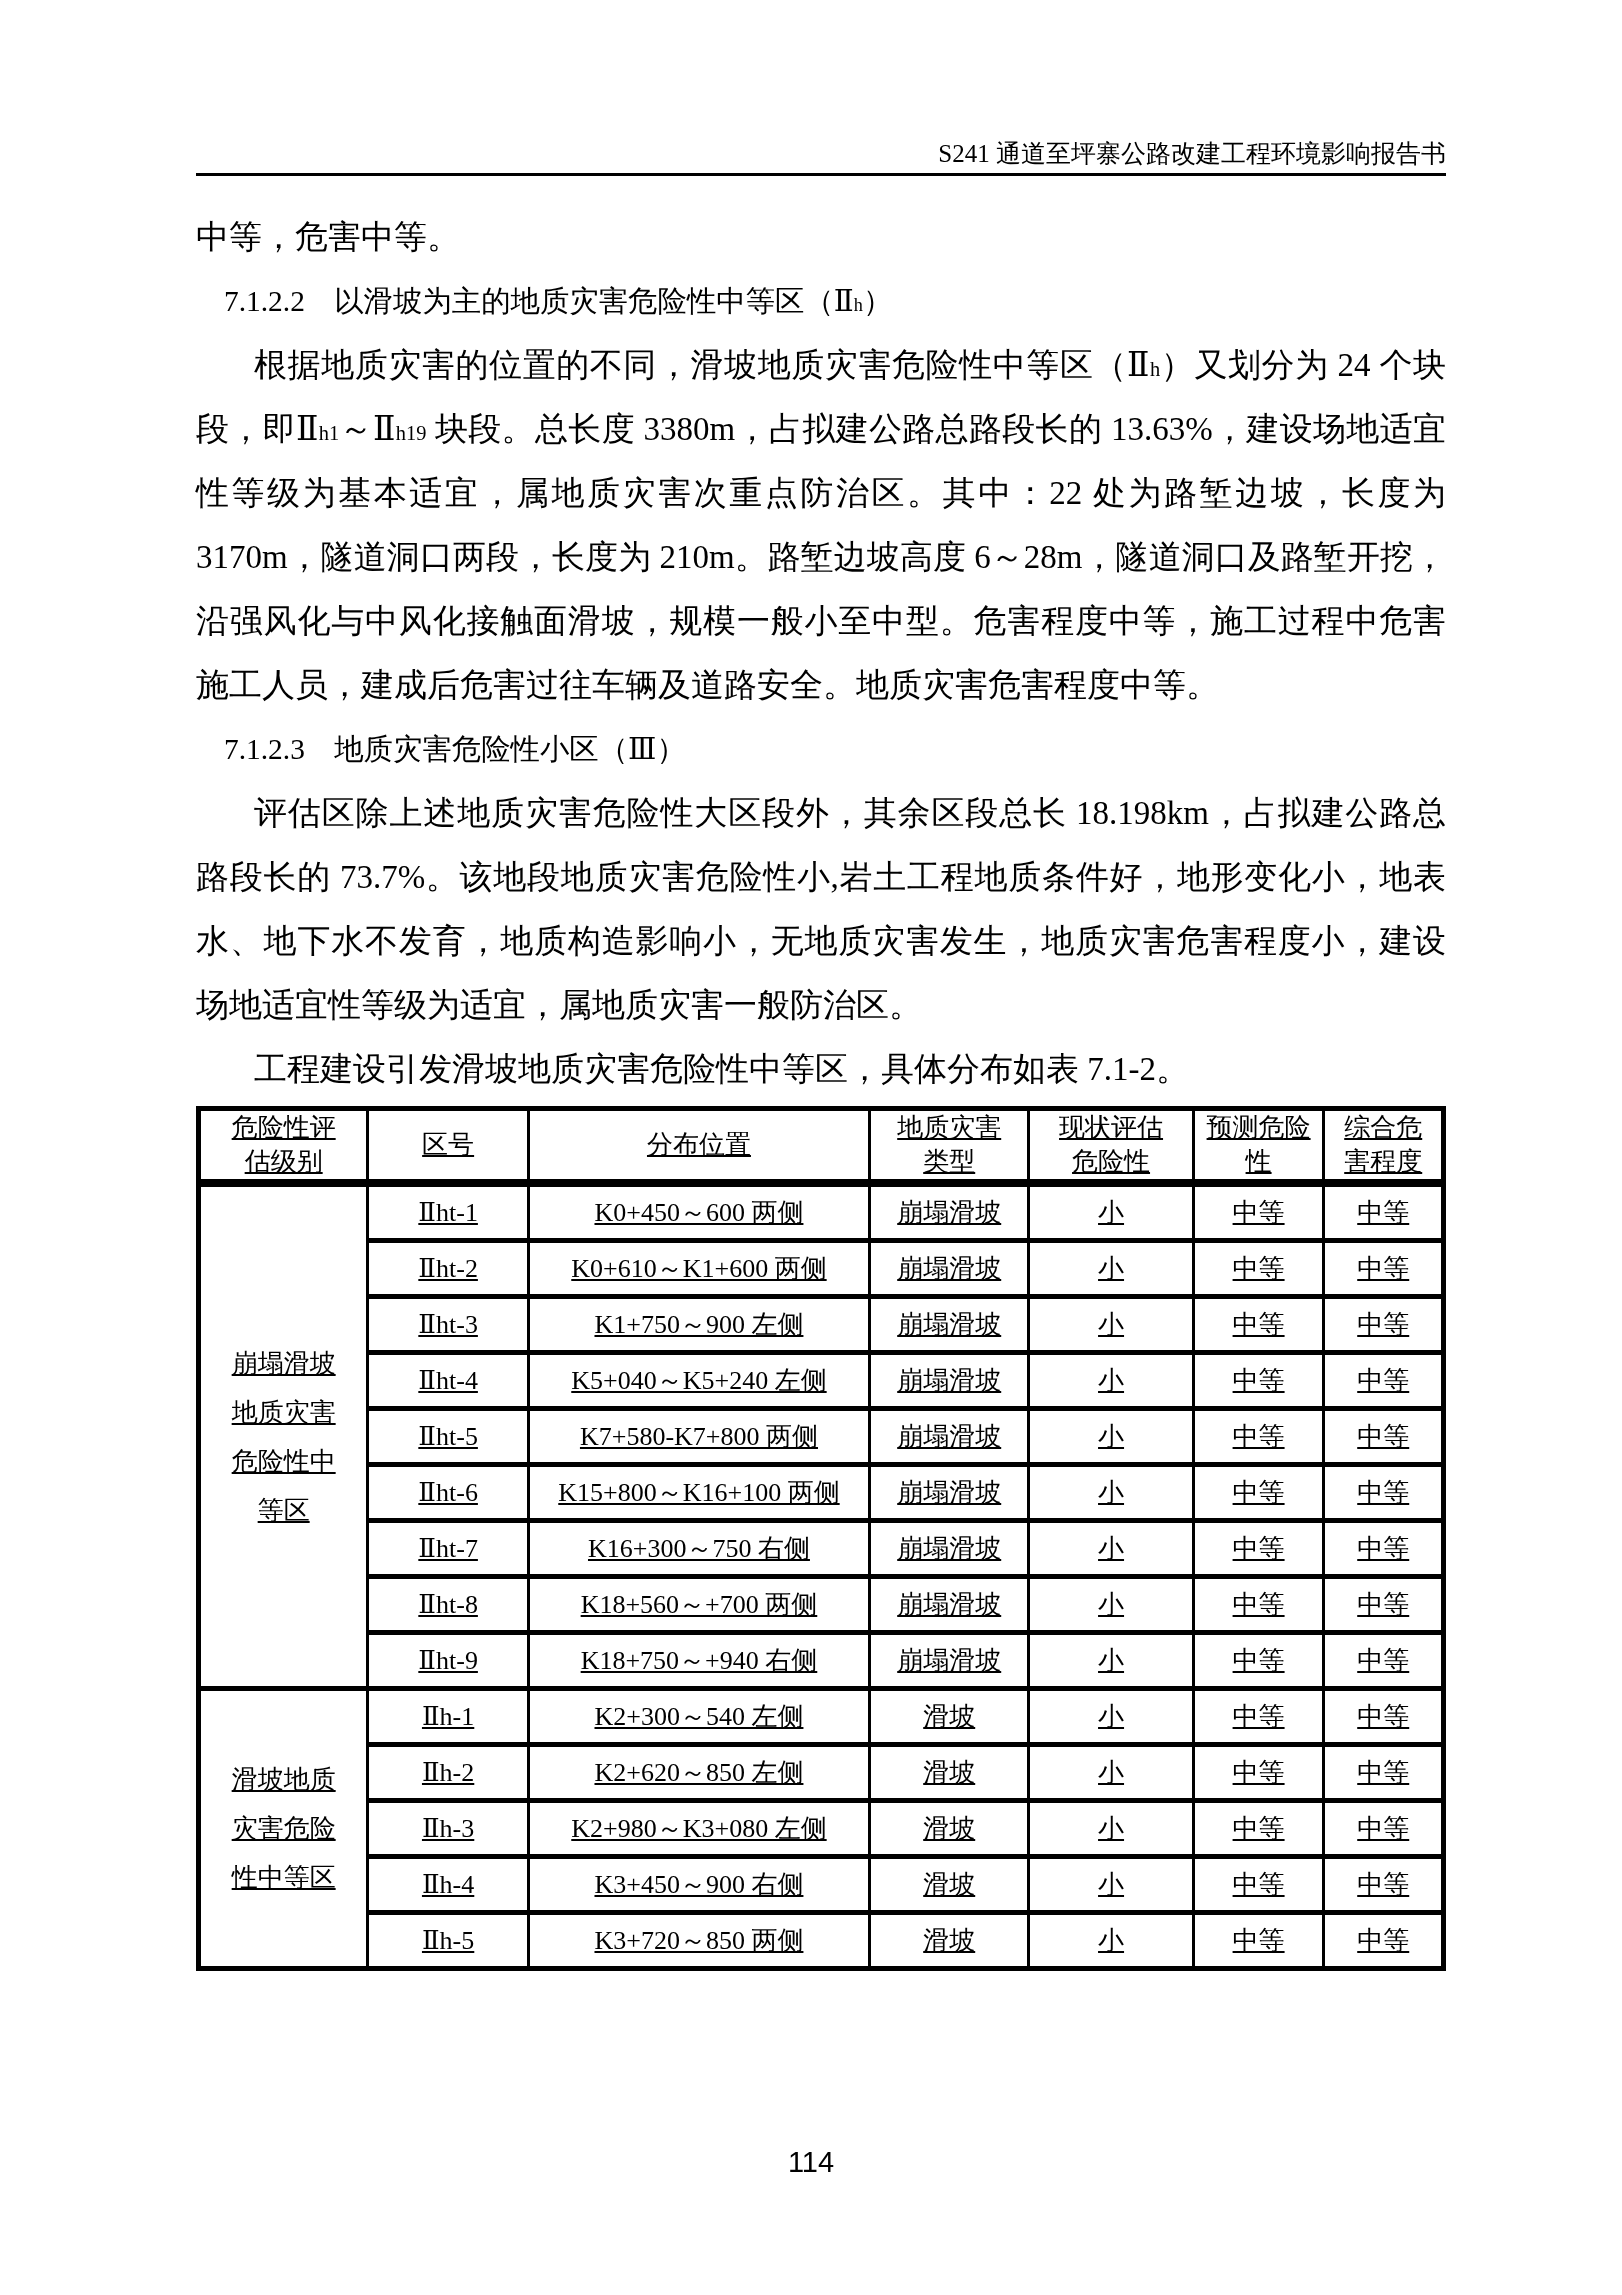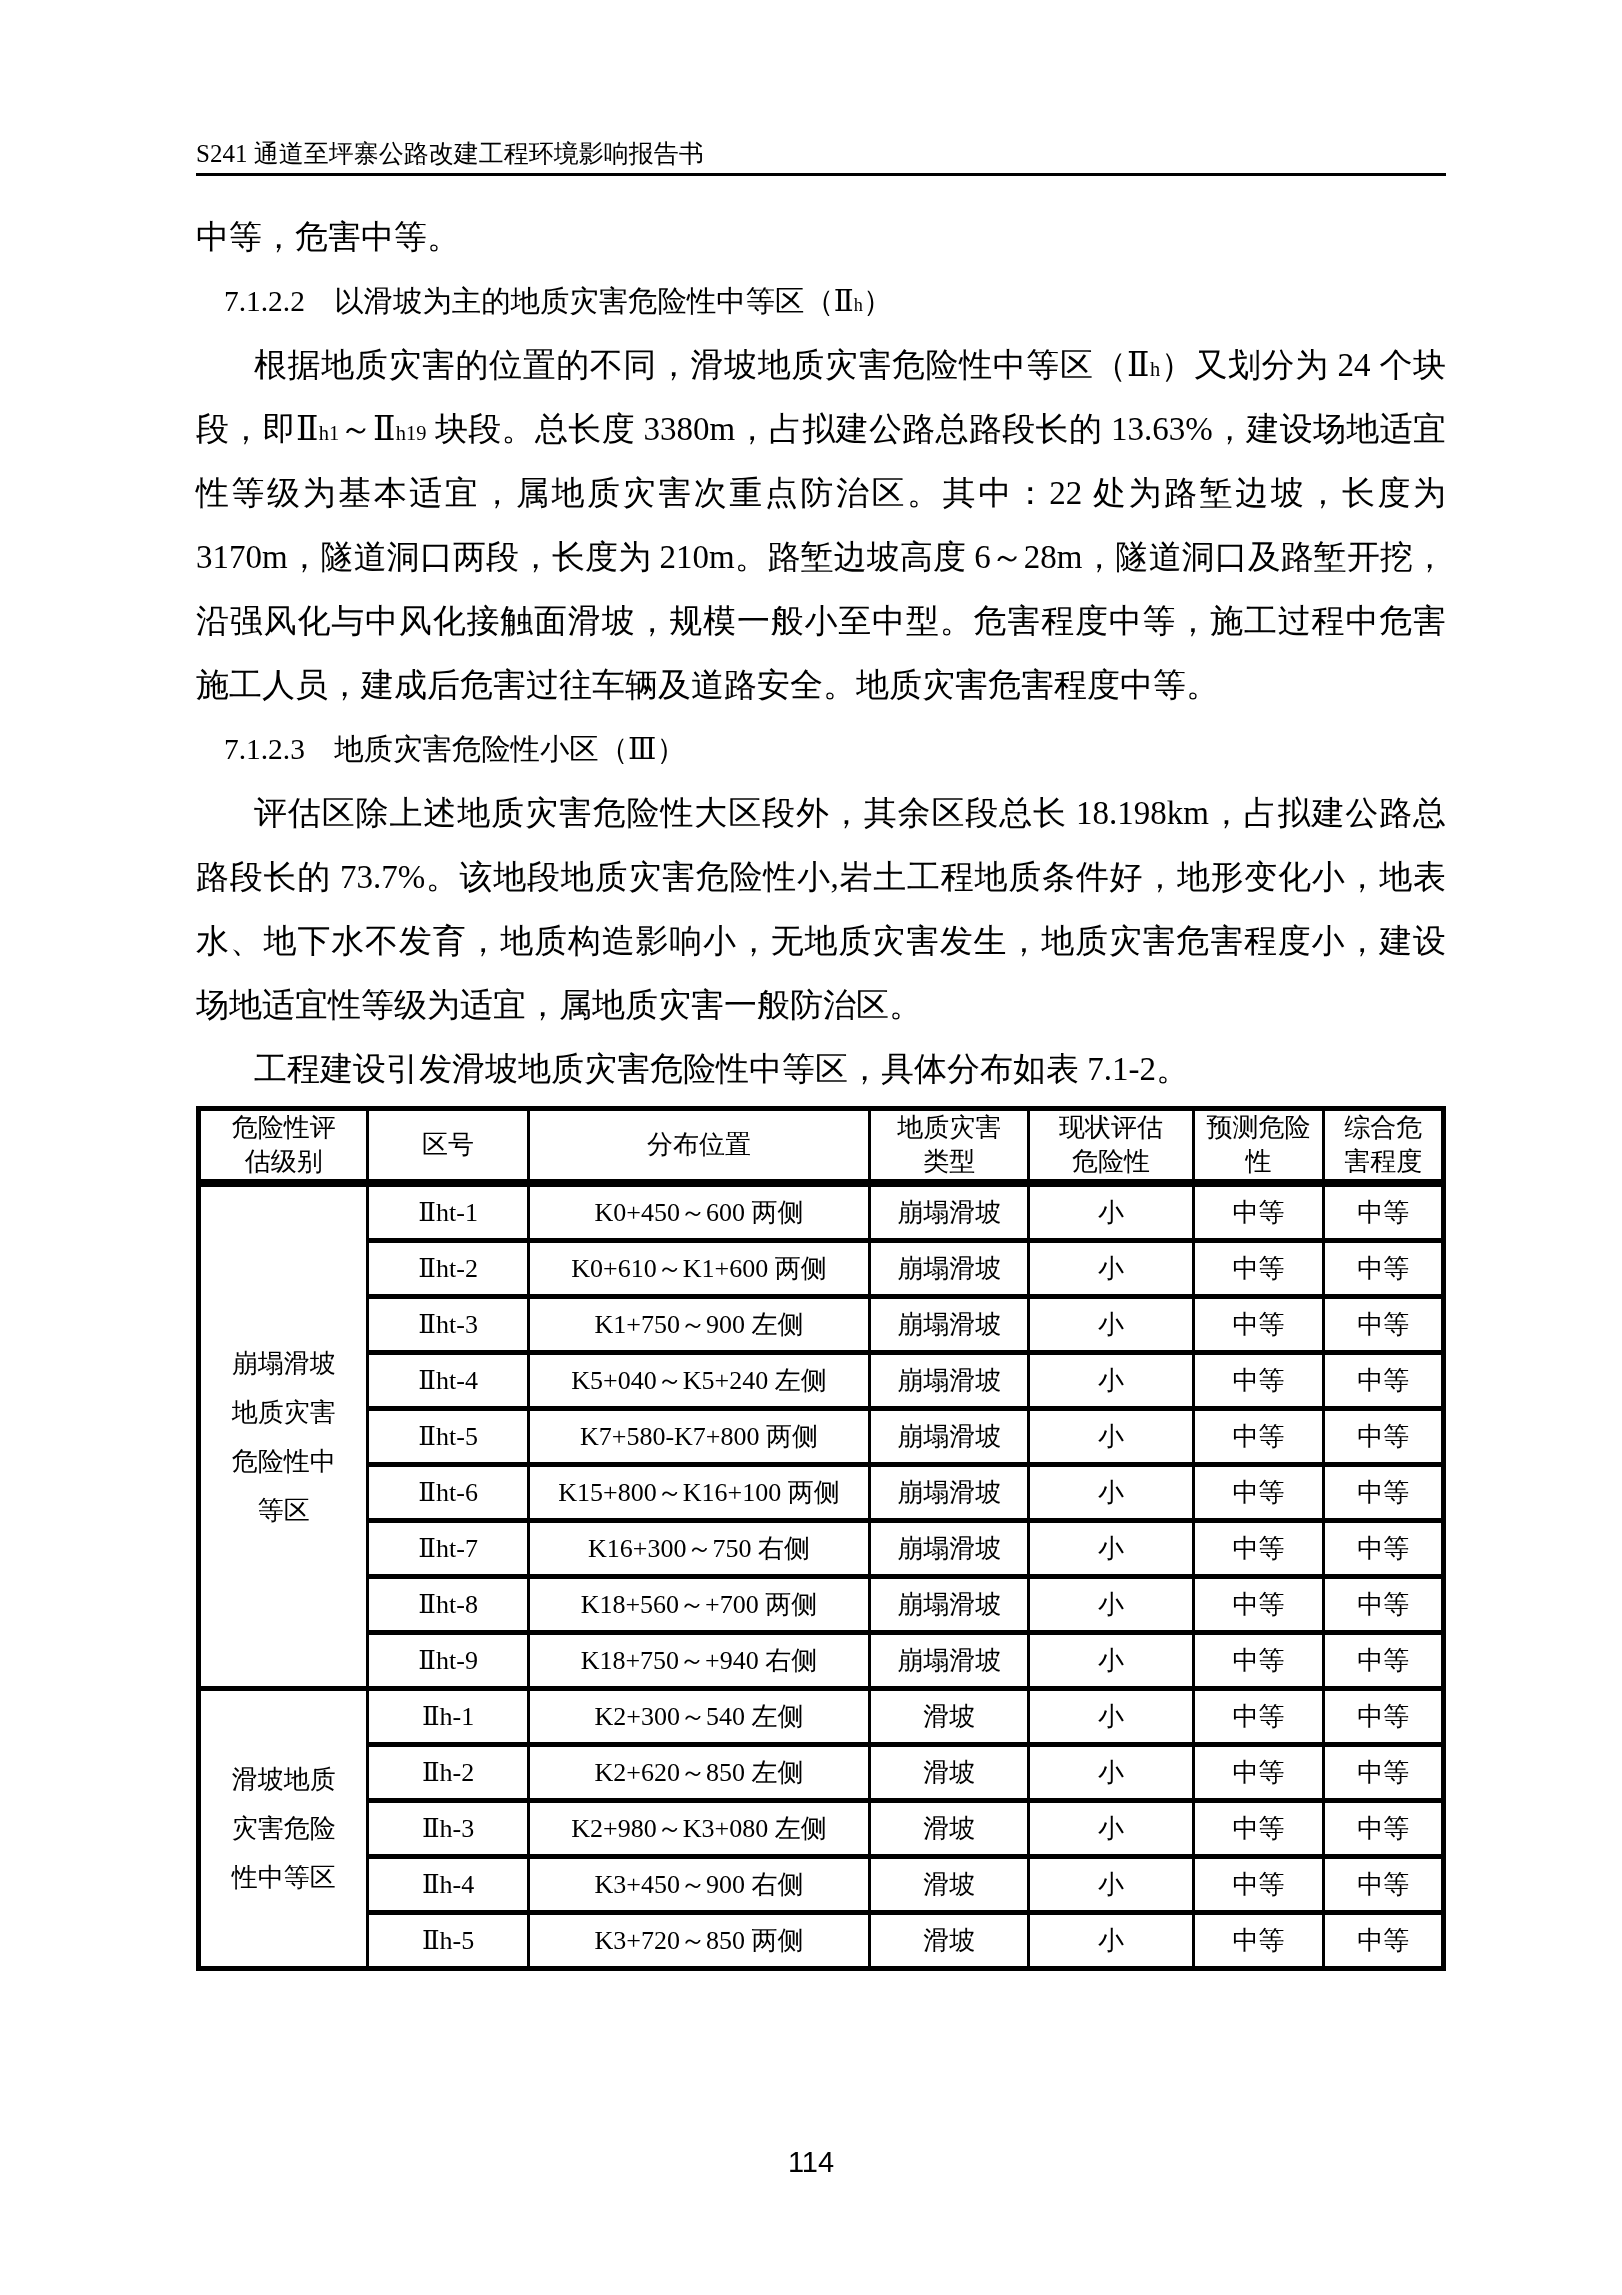--- a/index.html
+++ b/index.html
@@ -12,21 +12,21 @@
     font-family: "Liberation Serif", "DejaVu Serif", serif;
     box-sizing: border-box;
     padding: 0 176px 0 196px;
     overflow: hidden;
   }
   
   .running-header {
     padding-top: 139px;
     border-bottom: 3.9px solid #000;
     padding-bottom: 3.9px;
-    text-align: left;
+    text-align: right;
     font-size: 25px;
     line-height: 30px;
   }
   
   .content { margin-top: 29.4px; }
   .block {
     font-size: 33px;
     line-height: 64px;
     text-align: justify;
   }
@@ -36,20 +36,21 @@
   sub, sup { line-height: 0; font-size: 62%; }
   sub { vertical-align: -14%; }
   sup { vertical-align: 42%; }
   
   table.hazard {
     width: 100%;
     border-collapse: collapse;
     table-layout: fixed;
     margin-top: 5.2px;
     font-size: 26px;
+    text-decoration: underline;
   }
   table.hazard col.c1 { width: 13.6%; }
   table.hazard col.c2 { width: 12.9%; }
   table.hazard col.c3 { width: 27.4%; }
   table.hazard col.c4 { width: 12.8%; }
   table.hazard col.c5 { width: 13.2%; }
   table.hazard col.c6 { width: 10.5%; }
   table.hazard col.c7 { width: 9.6%; }
   table.hazard { border: 5.9px solid #000; }
   table.hazard th, table.hazard td {

